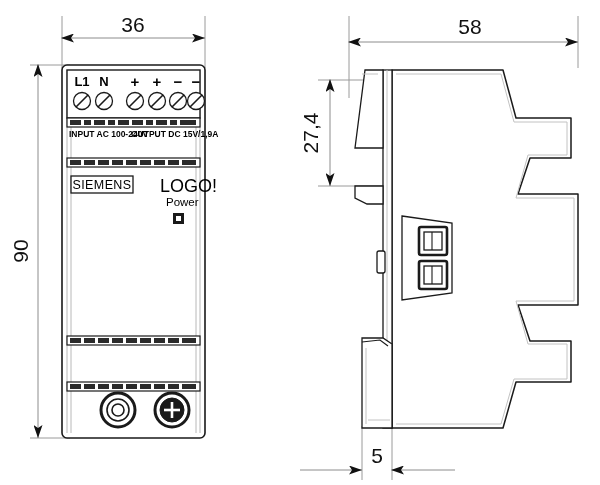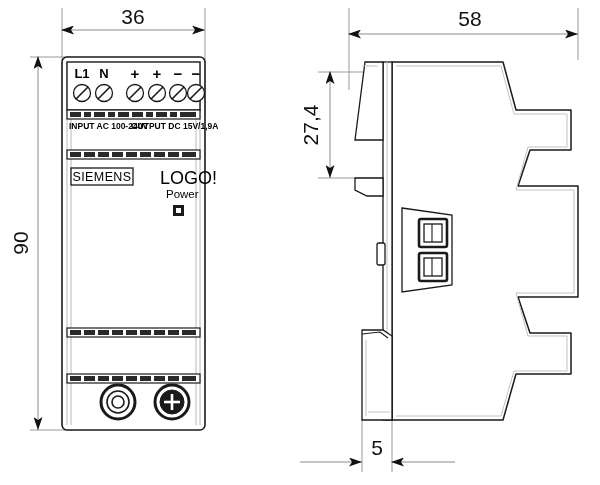--- a/index.html
+++ b/index.html
@@ -1,18 +1,18 @@
 <!DOCTYPE html>
 <html><head>
 <meta charset="utf-8">
 <style>
   html,body{margin:0;padding:0;background:#ffffff;}
   body{width:600px;height:485px;overflow:hidden;
        font-family:"Liberation Sans", sans-serif;color:#1a1a1a;}
-  #stage{position:relative;width:600px;height:430px;}
+  #stage{position:relative;width:600px;height:430px;margin-top:8px;}
   #stage svg{position:absolute;top:0;left:0;}
   .dimtxt{font-family:"Liberation Sans", sans-serif;font-size:21px;fill:#111;}
   .lbl{font-family:"Liberation Sans", sans-serif;font-weight:bold;fill:#000;}
   .tiny{font-family:"Liberation Sans", sans-serif;font-weight:bold;fill:#000;}
 </style>
 </head>
 <body>
 
 <div id="stage">
 

